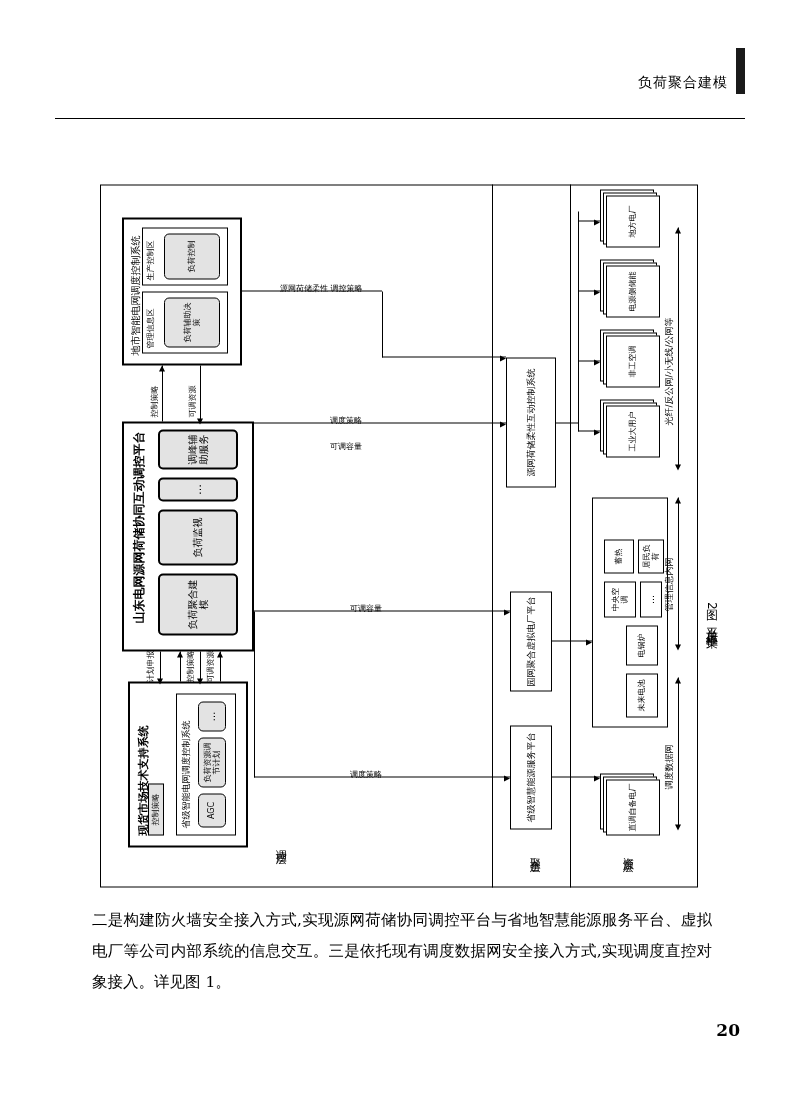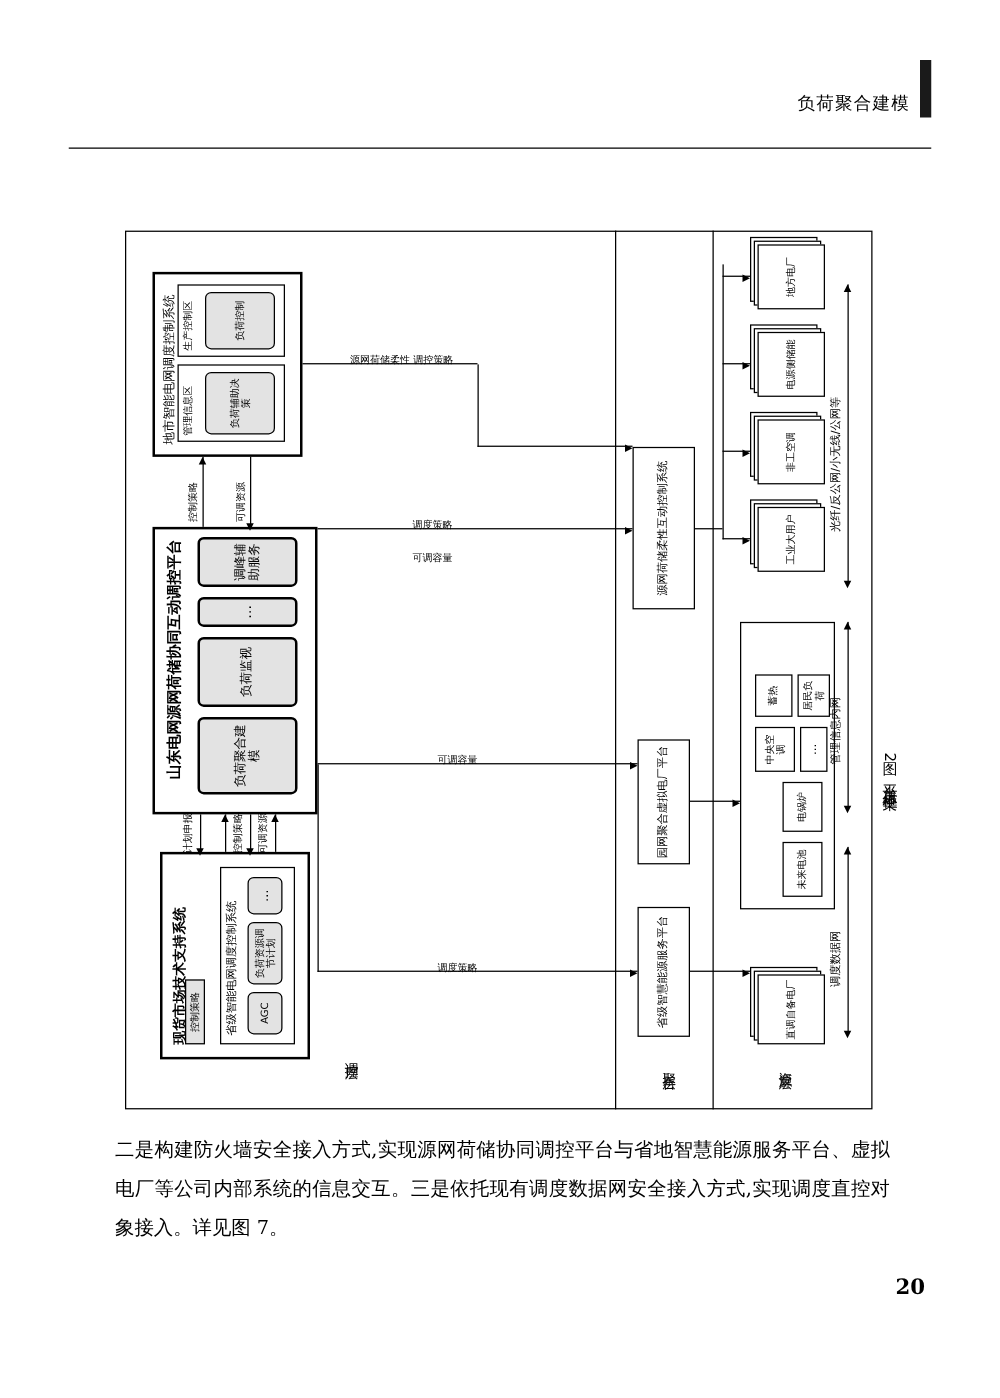--- a/index.html
+++ b/index.html
@@ -409,16 +409,16 @@
       <div class="arrow right" style="left:654px; top:575px;"></div>
       <div class="lbl" style="left:462px; top:564px; font-size:9px;">光纤/反公网/小无线/公网等</div>
 
     </div>
   </div>
 
   <div class="fig-caption">图2  平台总体框架</div>
 </div>
 
 <div class="body-text">
-  <p>二是构建防火墙安全接入方式,实现源网荷储协同调控平台与省地智慧能源服务平台、虚拟电厂等公司内部系统的信息交互。三是依托现有调度数据网安全接入方式,实现调度直控对象接入。详见图 7。</p>
+  <p>二是构建防火墙安全接入方式,实现源网荷储协同调控平台与省地智慧能源服务平台、虚拟电厂等公司内部系统的信息交互。三是依托现有调度数据网安全接入方式,实现调度直控对象接入。详见图 1。</p>
 </div>
 
 <div class="page-number">20</div>
 
 </body></html>

